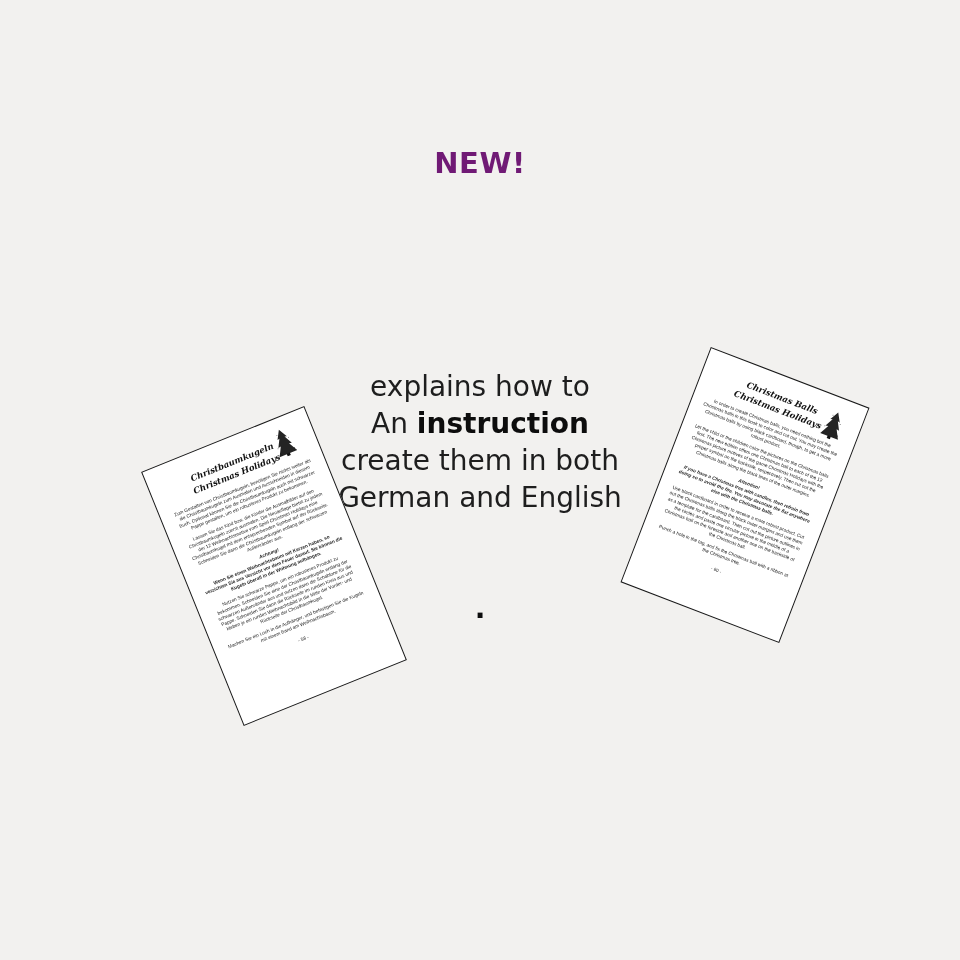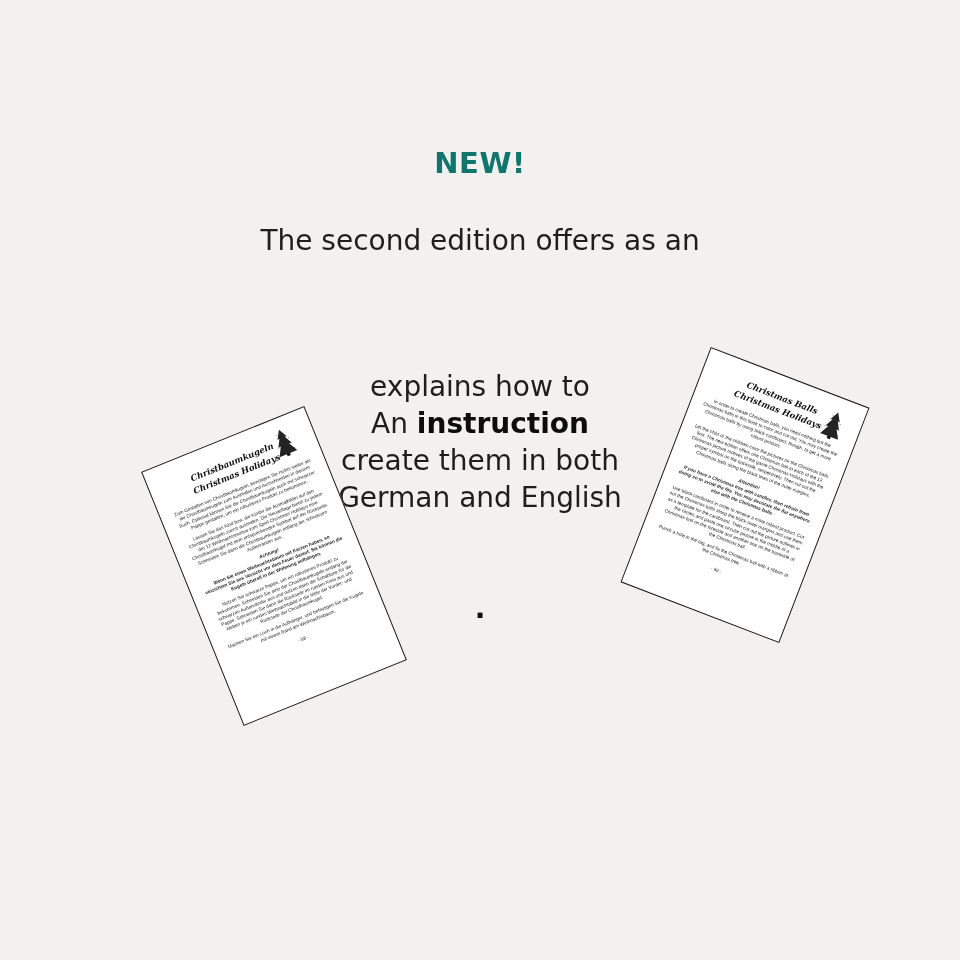--- a/index.html
+++ b/index.html
@@ -11,21 +11,21 @@
     font-family: "DejaVu Sans", sans-serif;
     color: #1b1b1b;
   }
   .canvas { position: absolute; inset: 0; }
 
   
   .headline {
     position: absolute; top: 146px; left: 0; width: 100%;
     text-align: center;
     font-size: 29px; font-weight: bold; letter-spacing: 0.5px;
-    color: #0f766e;
+    color: #701a75;
   }
   .promo-block {
     position: absolute; left: 0; width: 100%;
     text-align: center;
     font-size: 28px; line-height: 37px;
     color: #1e1e1e;
   }
   .promo-1 { top: 222px; }
   .promo-2 { top: 368px; }
   .promo-block b { font-weight: bold; color: #0d0d0d; }
@@ -79,21 +79,20 @@
   .page-english .tree { right: 30px; top: 28px; }
 </style>
 </head>
 <body>
 
 <div class="canvas">
 
   <div class="headline">NEW!</div>
 
   <div class="promo-block promo-1">
-    <div><span>The second edition offers as an</span></div>
   </div>
 
   <div class="promo-block promo-2">
     <div>explains how to</div>
     <div><span>An </span><b>instruction</b></div>
     <div>create them in both</div>
     <div>German and English</div>
   </div>
 
   <div class="sep-dot">.</div>

